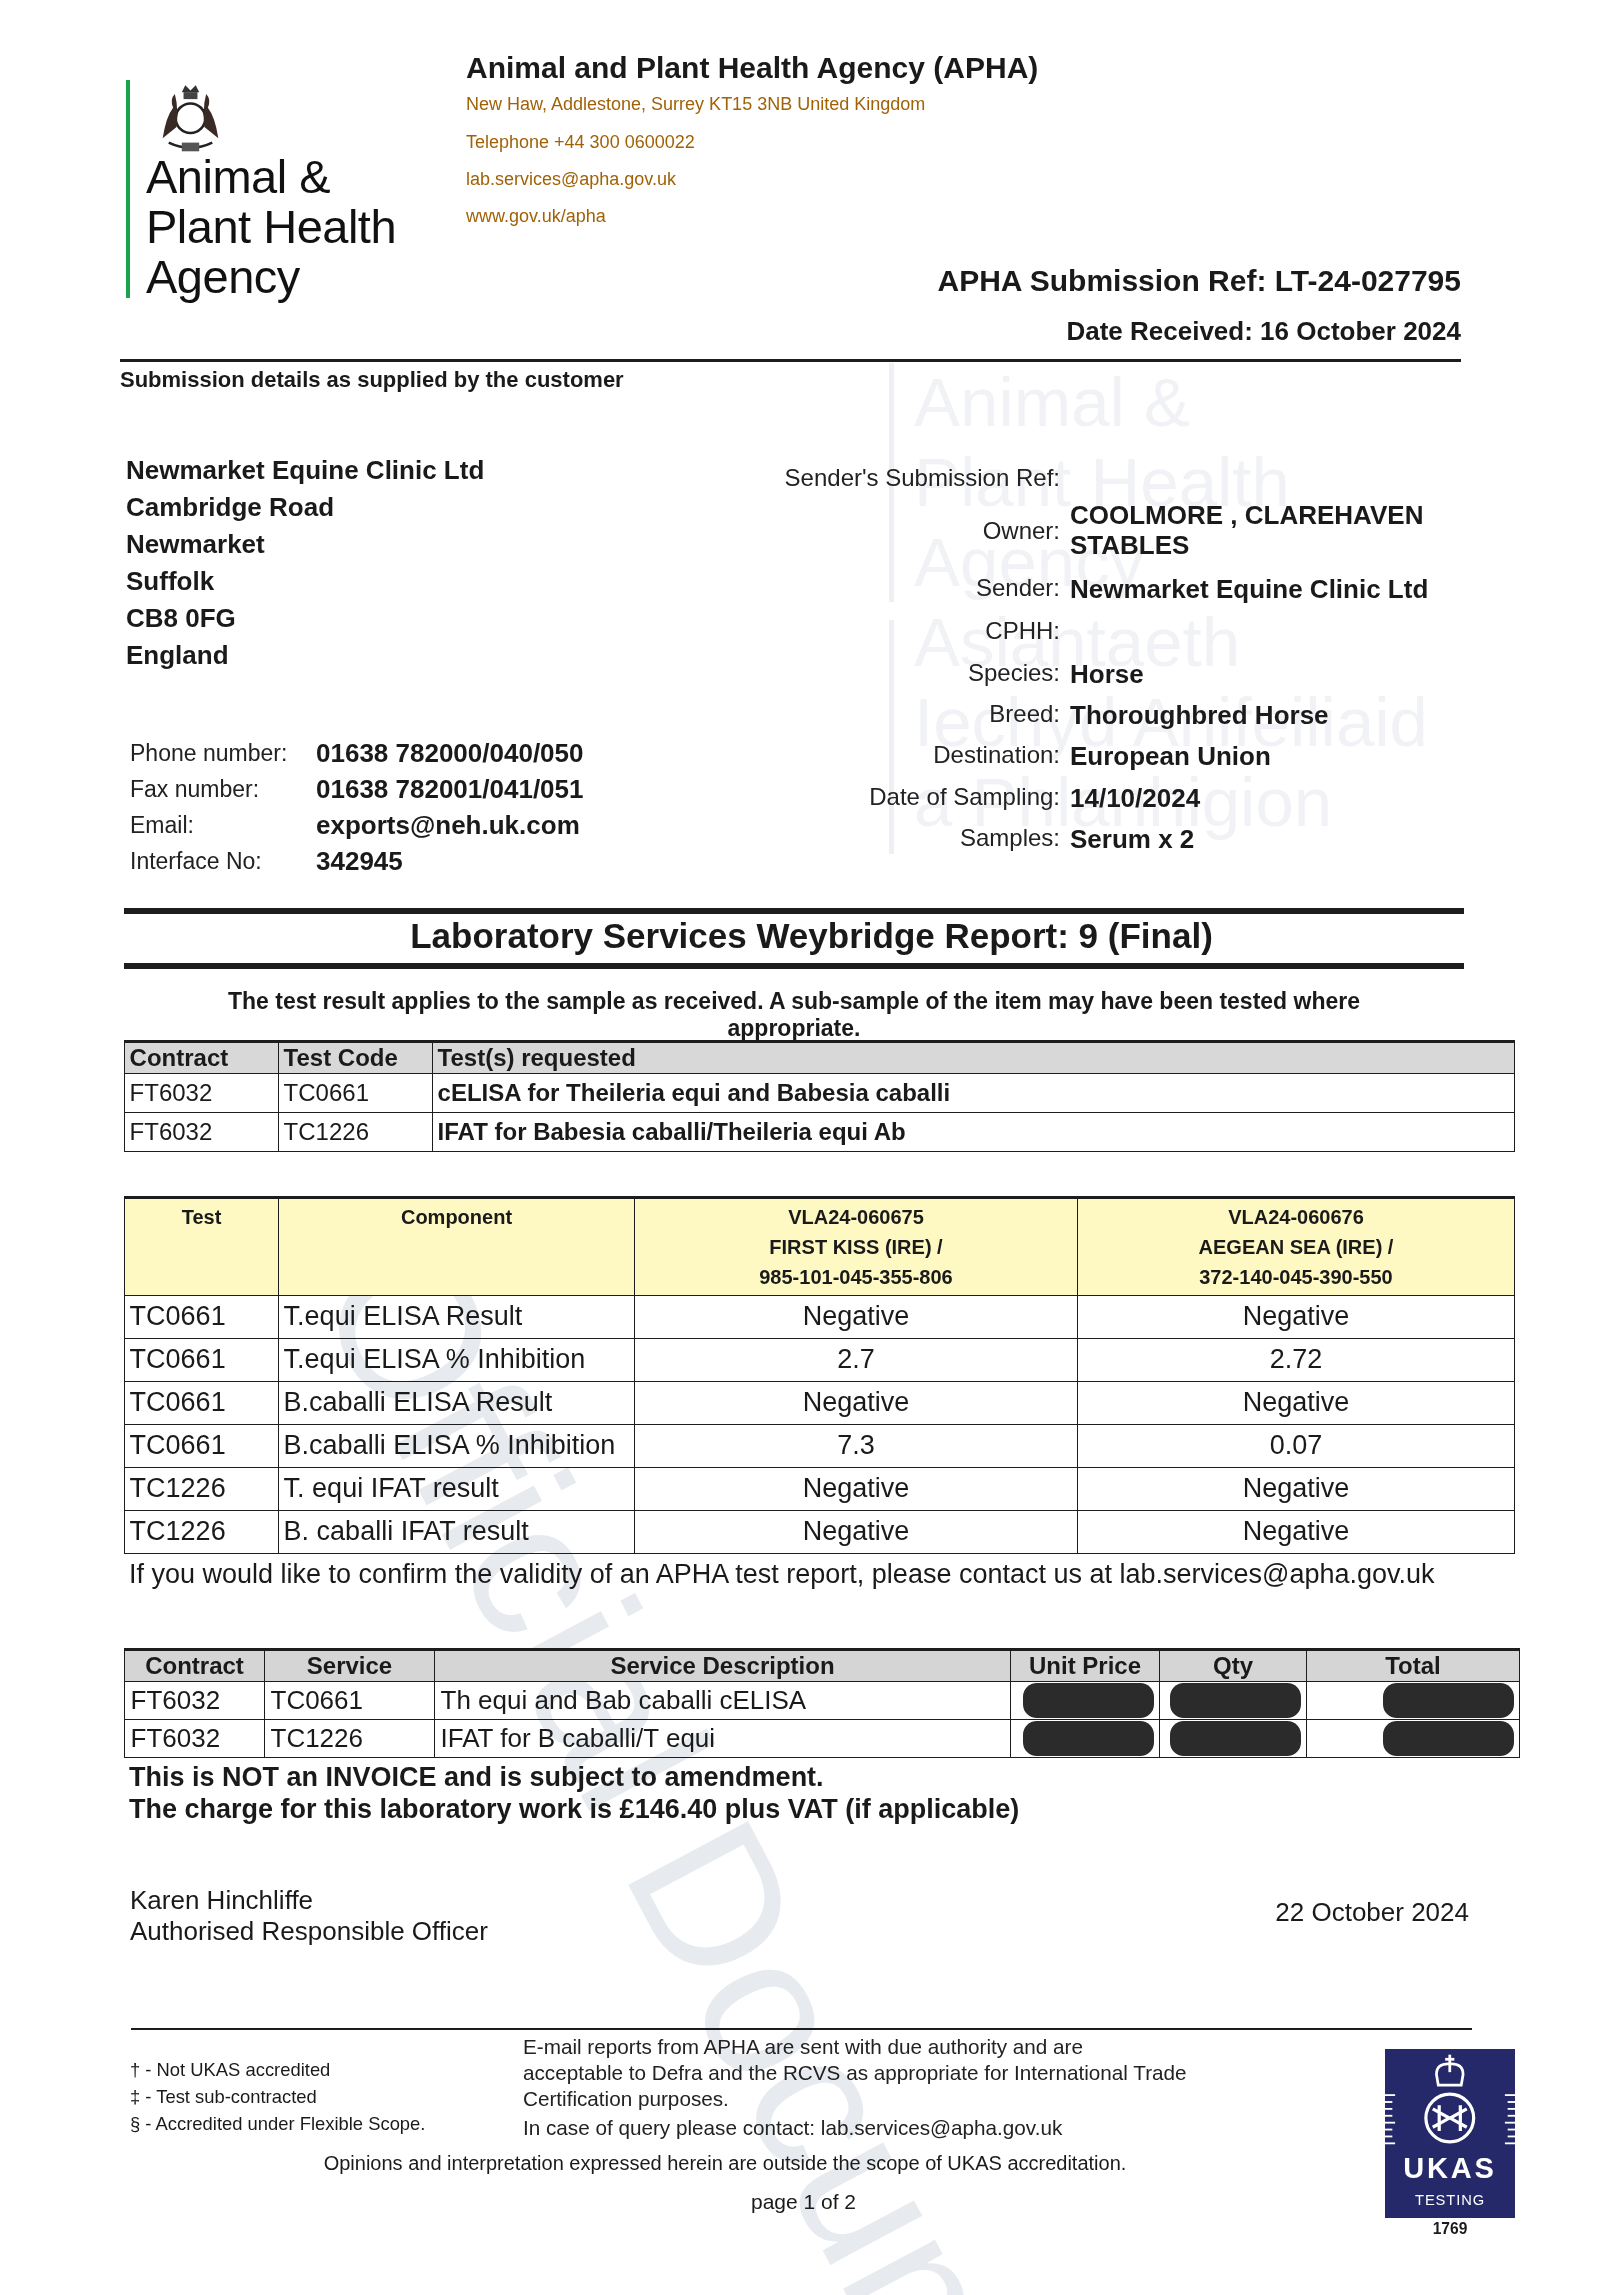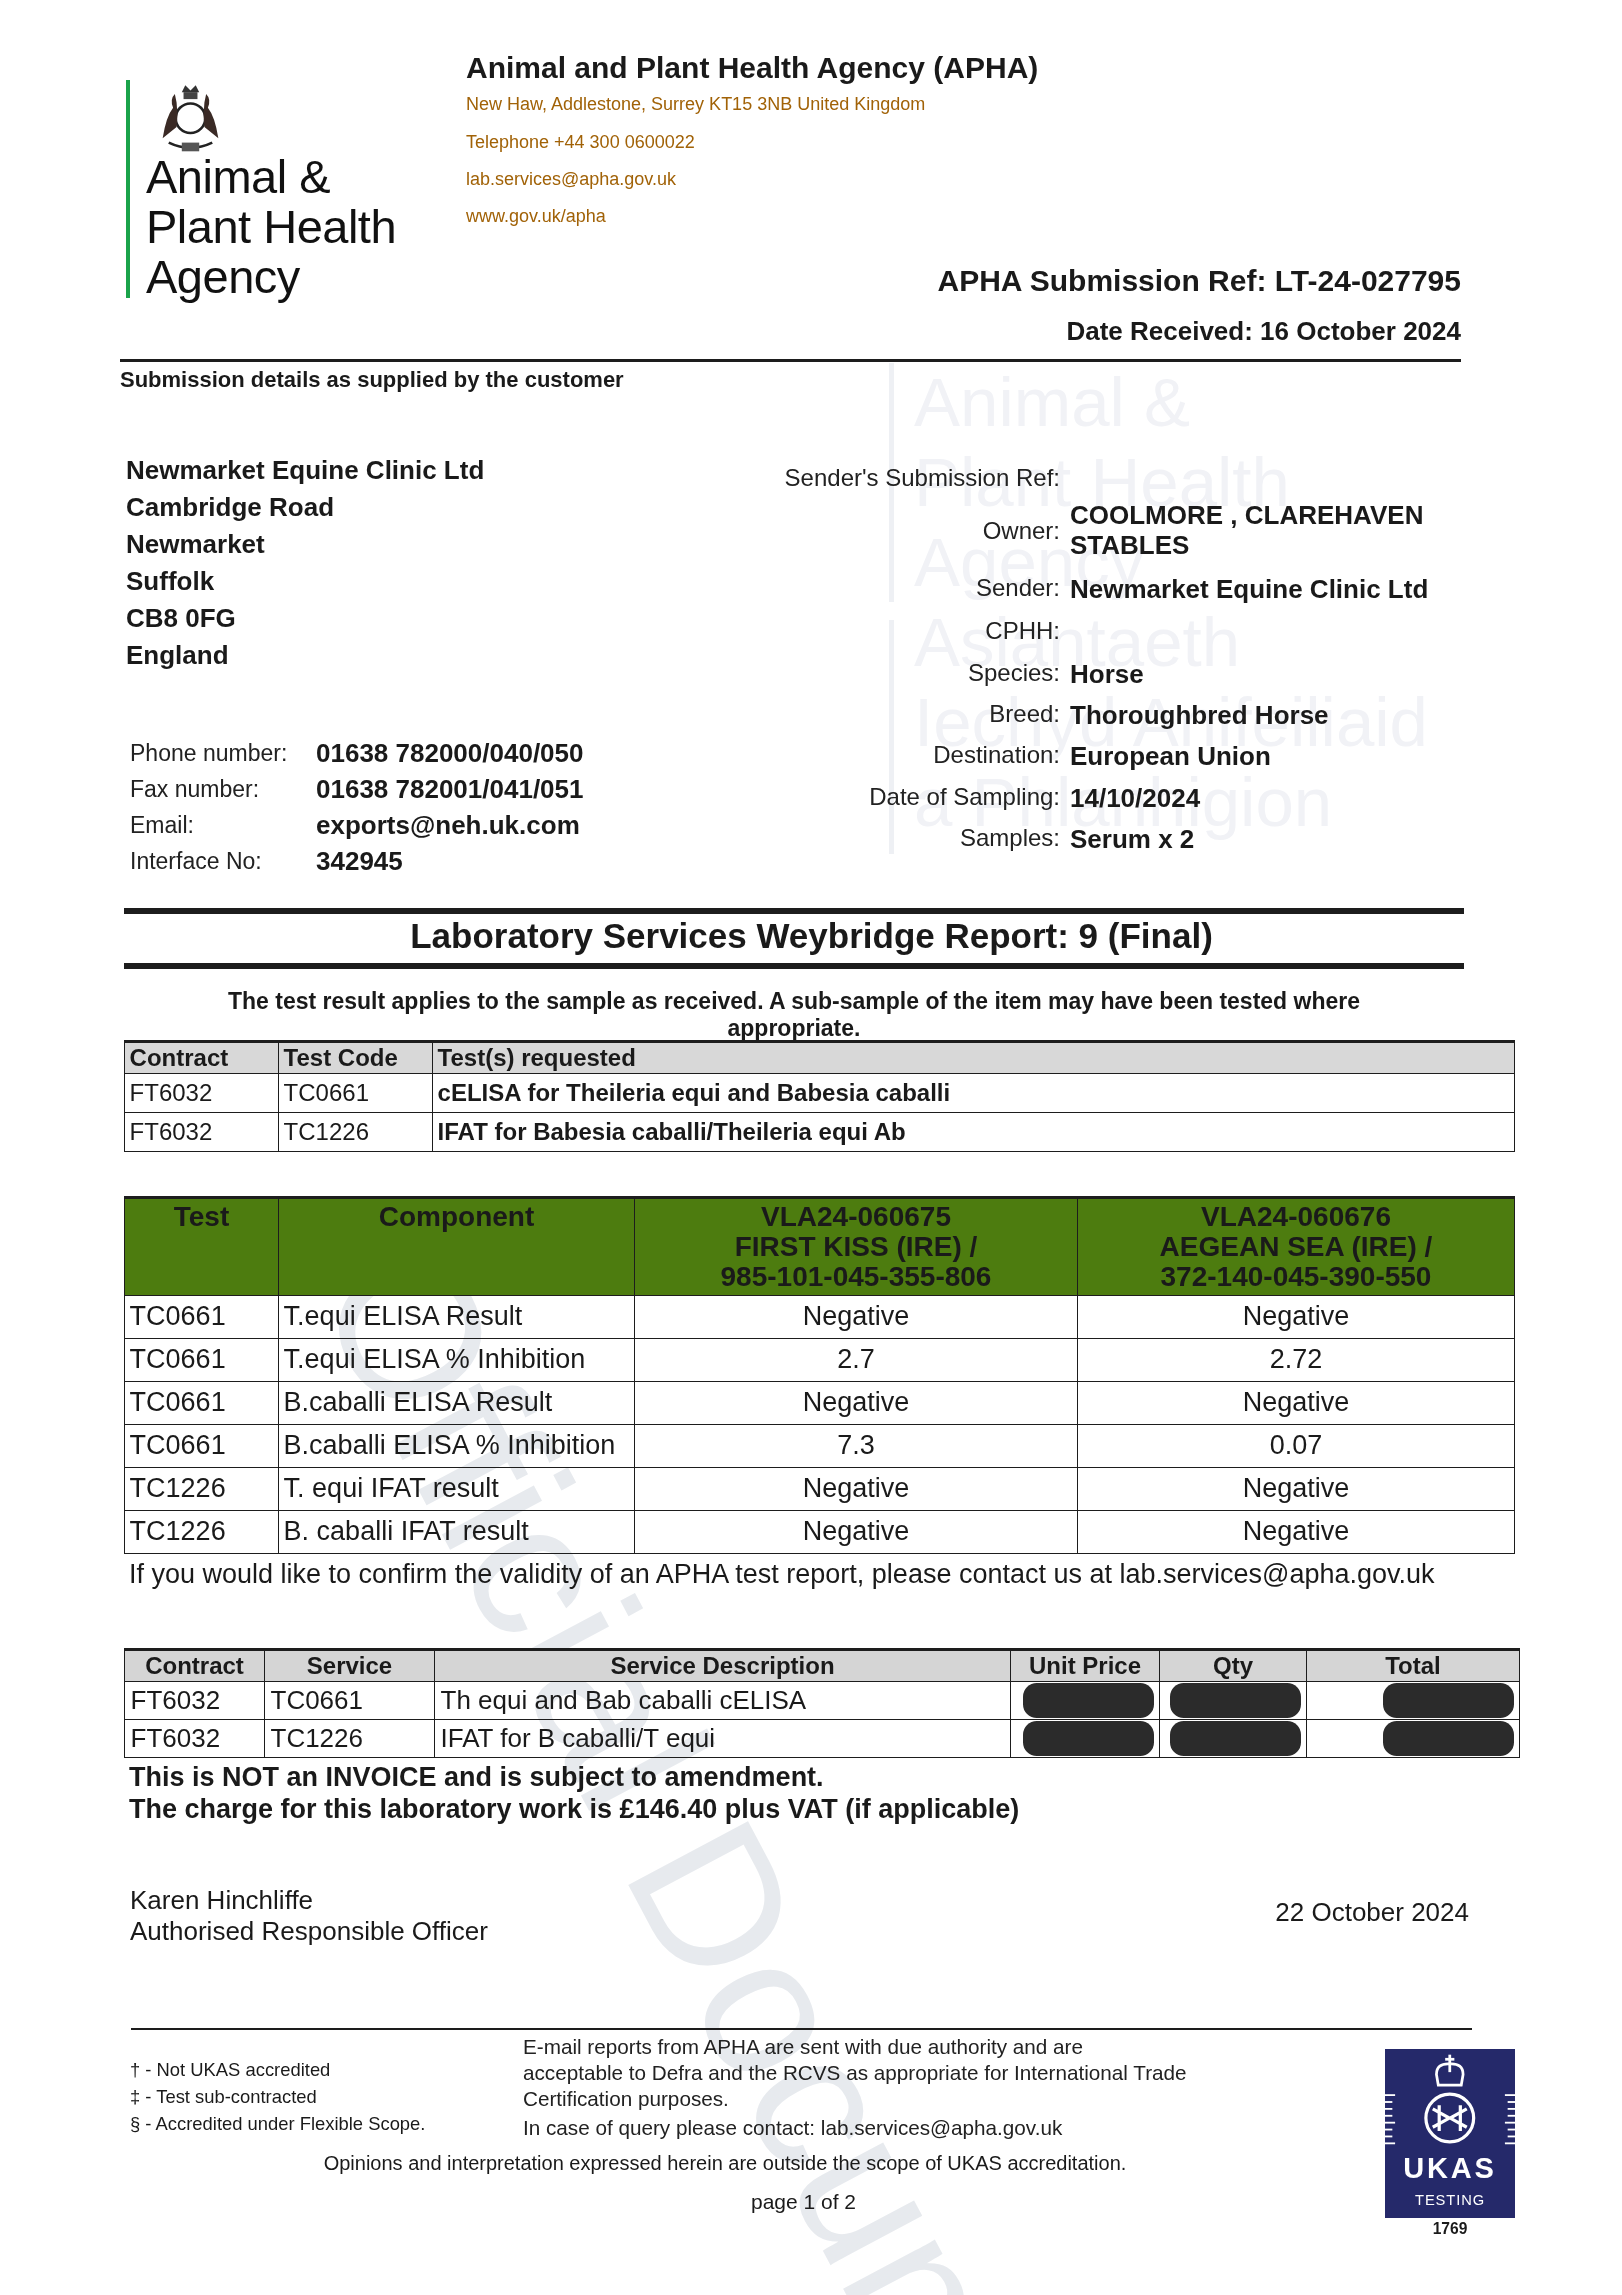--- a/index.html
+++ b/index.html
@@ -44,21 +44,21 @@
   .disclaimer { left: 174px; width: 1240px; text-align: center; top: 972px; font-size: 23px; font-weight: 700; line-height: 27px; margin-top: 16px; }
 
   table { border-collapse: collapse; position: absolute; z-index: 2; }
   td, th { border: 1.4px solid #1d1d1d; }
   .t1 { left: 124px; top: 1040px; width: 1391px; font-size: 24px; }
   .t1 th { background: #d8d8d8; text-align: left; font-weight: 700; padding: 0.9px 4.6px; height: 28.5px; border-top-width: 3.2px; }
   .t1 td { padding: 1.8px 4.6px; height: 39px; }
   .t1 td.b { font-weight: 700; }
 
   .t2 { left: 124px; top: 1196px; width: 1391px; font-size: 27px; }
-  .t2 th { background: #4d7c0f; font-weight: 700; font-size: 28px; vertical-align: top; padding: 2.8px 3.7px; border-top-width: 3.2px; line-height: 30px; }
+  .t2 th { background: #fef9c3; font-weight: 700; font-size: 20px; vertical-align: top; padding: 2.8px 3.7px; border-top-width: 3.2px; line-height: 30px; }
   .t2 td { height: 43px; padding: 1.8px 4.6px; }
   .t2 td.c { text-align: center; }
 
   .validity { left: 129px; top: 1559px; font-size: 27px; }
   .charging-h { left: 129px; top: 1607px; font-size: 26px; font-weight: 700; margin-top: 36px; }
 
   .t3 { left: 124px; top: 1648px; width: 1396px; font-size: 26px; }
   .t3 th { background: #d5d5d5; font-weight: 700; font-size: 24px; padding: 0.9px 3.7px; height: 29px; border-top-width: 3.2px; }
   .t3 td { height: 38px; padding: 0.9px 5.5px; }
   .t3 td.r { text-align: right; }

